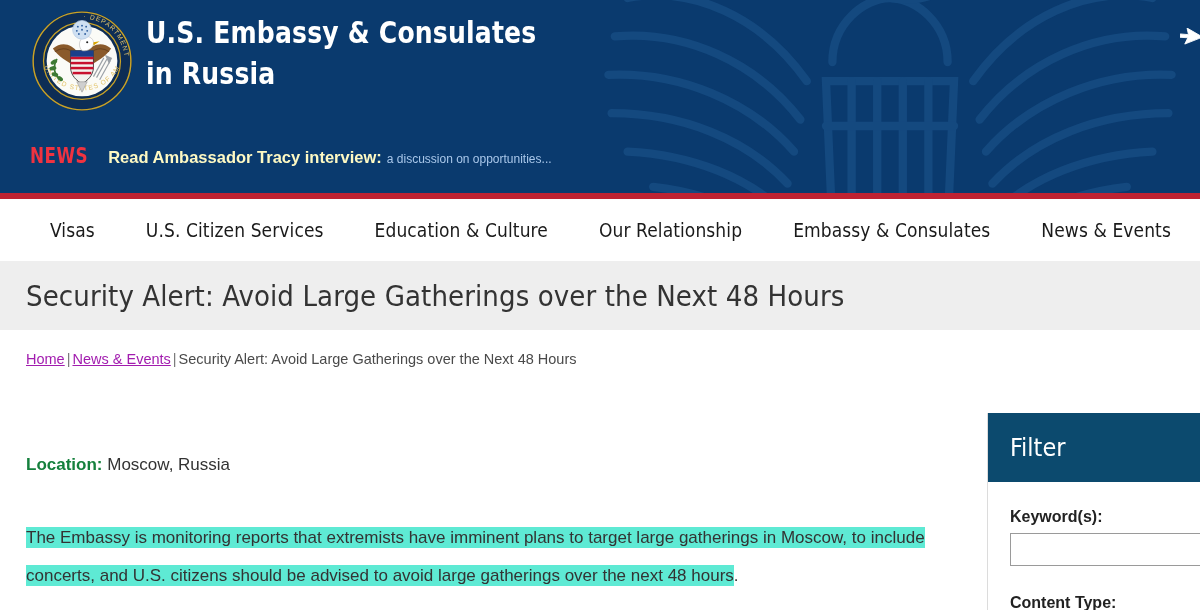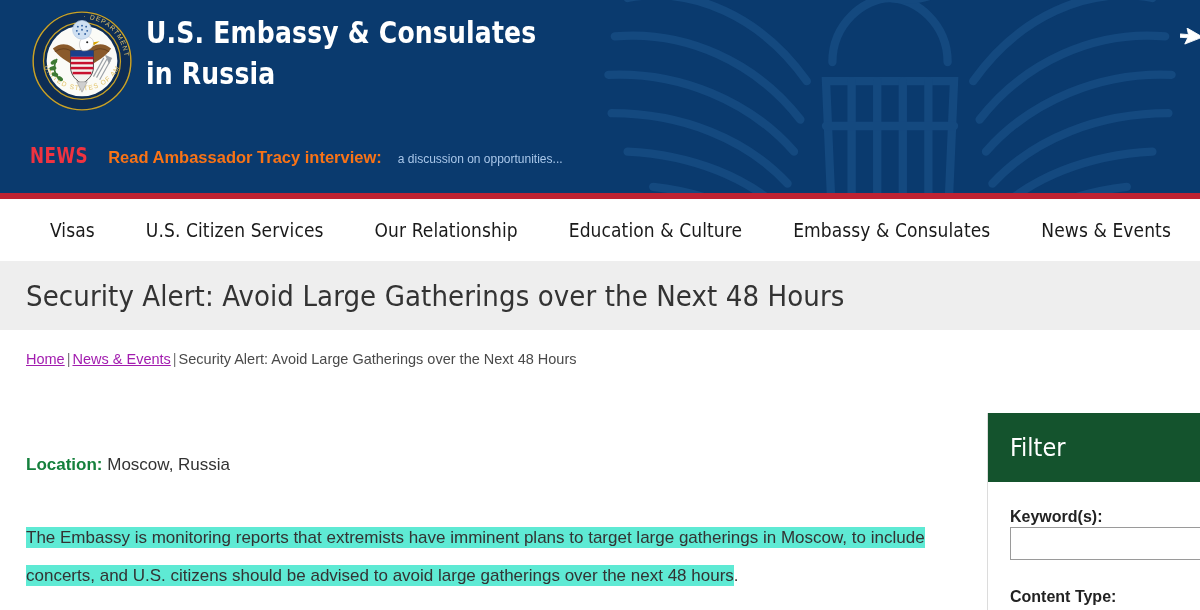--- a/index.html
+++ b/index.html
@@ -56,22 +56,22 @@
   .news-tag {
     color:#ef3340;
     font-family:"Liberation Sans Narrow","DejaVu Sans Condensed","Liberation Sans",sans-serif;
     font-size:22px; font-weight:700;
     letter-spacing:.5px;
     transform:scaleX(.85);
     transform-origin:left center;
     margin-right:10px;
   }
   .news-headline {
-    color:#f97316; font-size:16.5px; font-weight:700;
-    margin-right:16px;
+    color:#fef9c3; font-size:16.5px; font-weight:700;
+    margin-right:5px;
   }
   .news-sub { color:#a9c7ea; font-size:12px; font-weight:400; }
 
   .red-rule {
     position:absolute; left:0; top:193px;
     width:1200px; height:6px;
     background:#bf2232;
   }
 
   
@@ -150,33 +150,33 @@
 
   
   .filter-panel {
     position:absolute; left:987px; top:413px;
     width:213px;
     background:#ffffff;
     border-left:1px solid #dcdcdc;
   }
   .filter-header {
     height:69px;
-    background:#14532d;
+    background:#0c4a6e;
     display:flex; align-items:center;
   }
   .filter-header-text {
     margin-left:22px;
     color:#ffffff;
     font-family:"Liberation Sans Narrow","DejaVu Sans Condensed","Liberation Sans",sans-serif;
     font-size:25px; font-weight:400;
   }
   .filter-body { padding:26px 0 0 22px; }
   .filter-label {
     font-size:16px; font-weight:700; color:#222222;
-    margin-bottom:1px;
+    margin-bottom:7px;
   }
   .keyword-input {
     display:block;
     width:192px; height:33px;
     border:1px solid #9a9a9a;
     background:#ffffff;
     font-family:"Liberation Sans", sans-serif;
     font-size:14px;
     padding:0 6px;
     outline:none;
@@ -321,22 +321,22 @@
       </div>
 
     </div>
   </div>
 
   <div class="red-rule"></div>
 
   <nav class="main-nav">
     <span class="nav-item">Visas</span>
     <span class="nav-item">U.S. Citizen Services</span>
+    <span class="nav-item">Education &amp; Culture</span>
     <span class="nav-item">Our Relationship</span>
-    <span class="nav-item">Education &amp; Culture</span>
     <span class="nav-item">Embassy &amp; Consulates</span>
     <span class="nav-item">News &amp; Events</span>
   </nav>
 
   <div class="title-band">
     <h1 class="page-title">Security Alert: Avoid Large Gatherings over the Next 48 Hours</h1>
   </div>
 
   <div class="breadcrumb">
     <a>Home</a><span class="bc-sep">|</span><a>News &amp; Events</a><span class="bc-sep">|</span><span class="bc-current">Security Alert: Avoid Large Gatherings over the Next 48 Hours</span>

